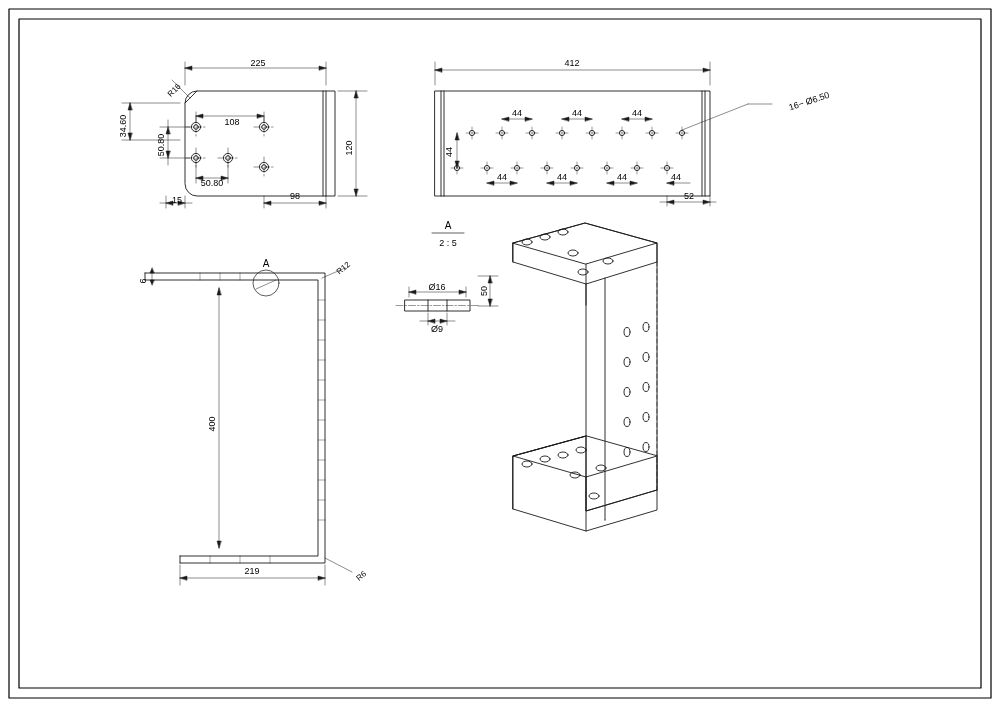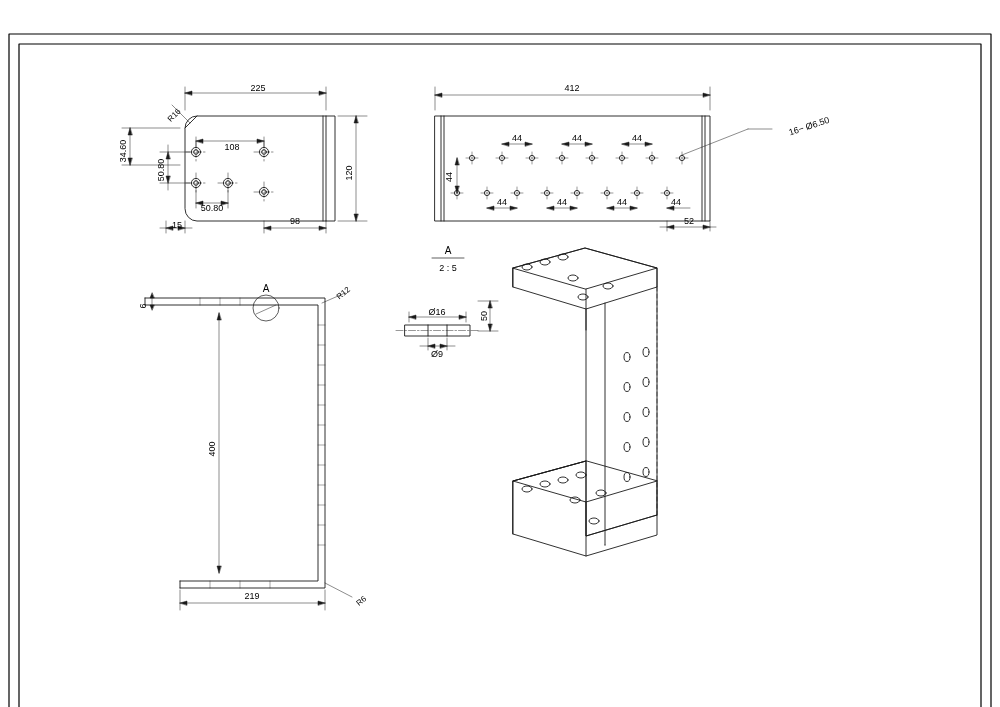--- a/index.html
+++ b/index.html
@@ -11,21 +11,20 @@
     width: 1000px;
     height: 707px;
     font-family: "Liberation Sans", sans-serif;
     overflow: hidden;
   }
   #sheet {
     position: relative;
     width: 1000px;
     height: 604px;
     background: #ffffff;
-    margin-top: 25px;
   }
   #sheet svg {
     position: absolute;
     left: 0;
     top: 0;
   }
   .dimtext {
     font-family: "Liberation Sans", sans-serif;
     font-size: 9px;
     fill: #000000;

